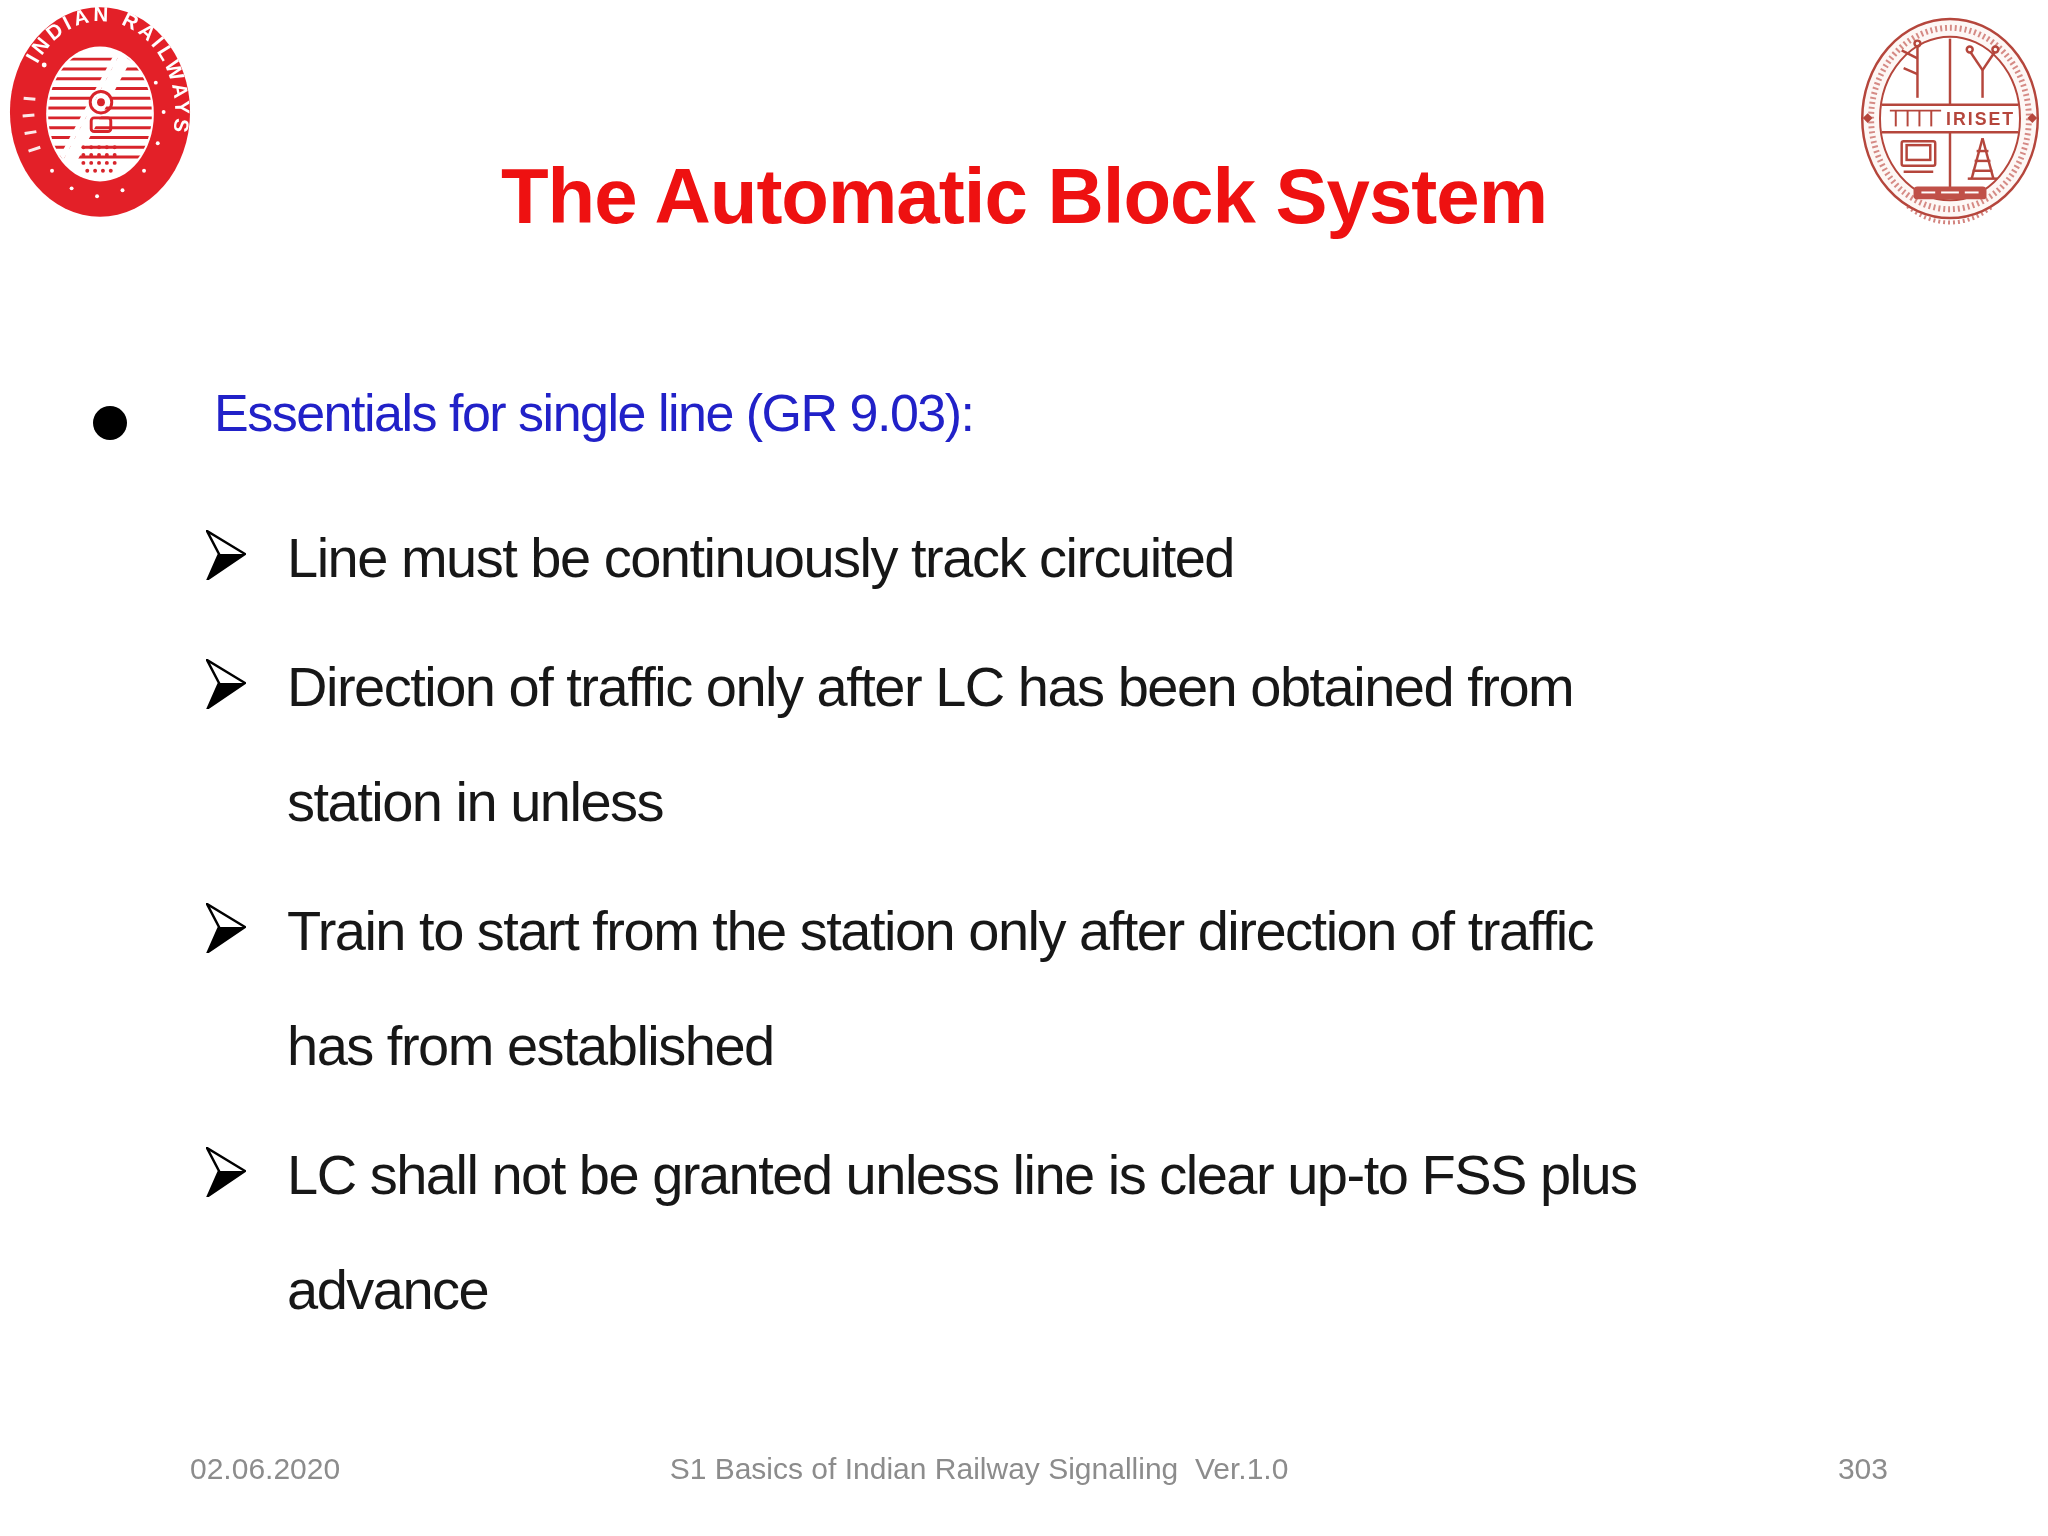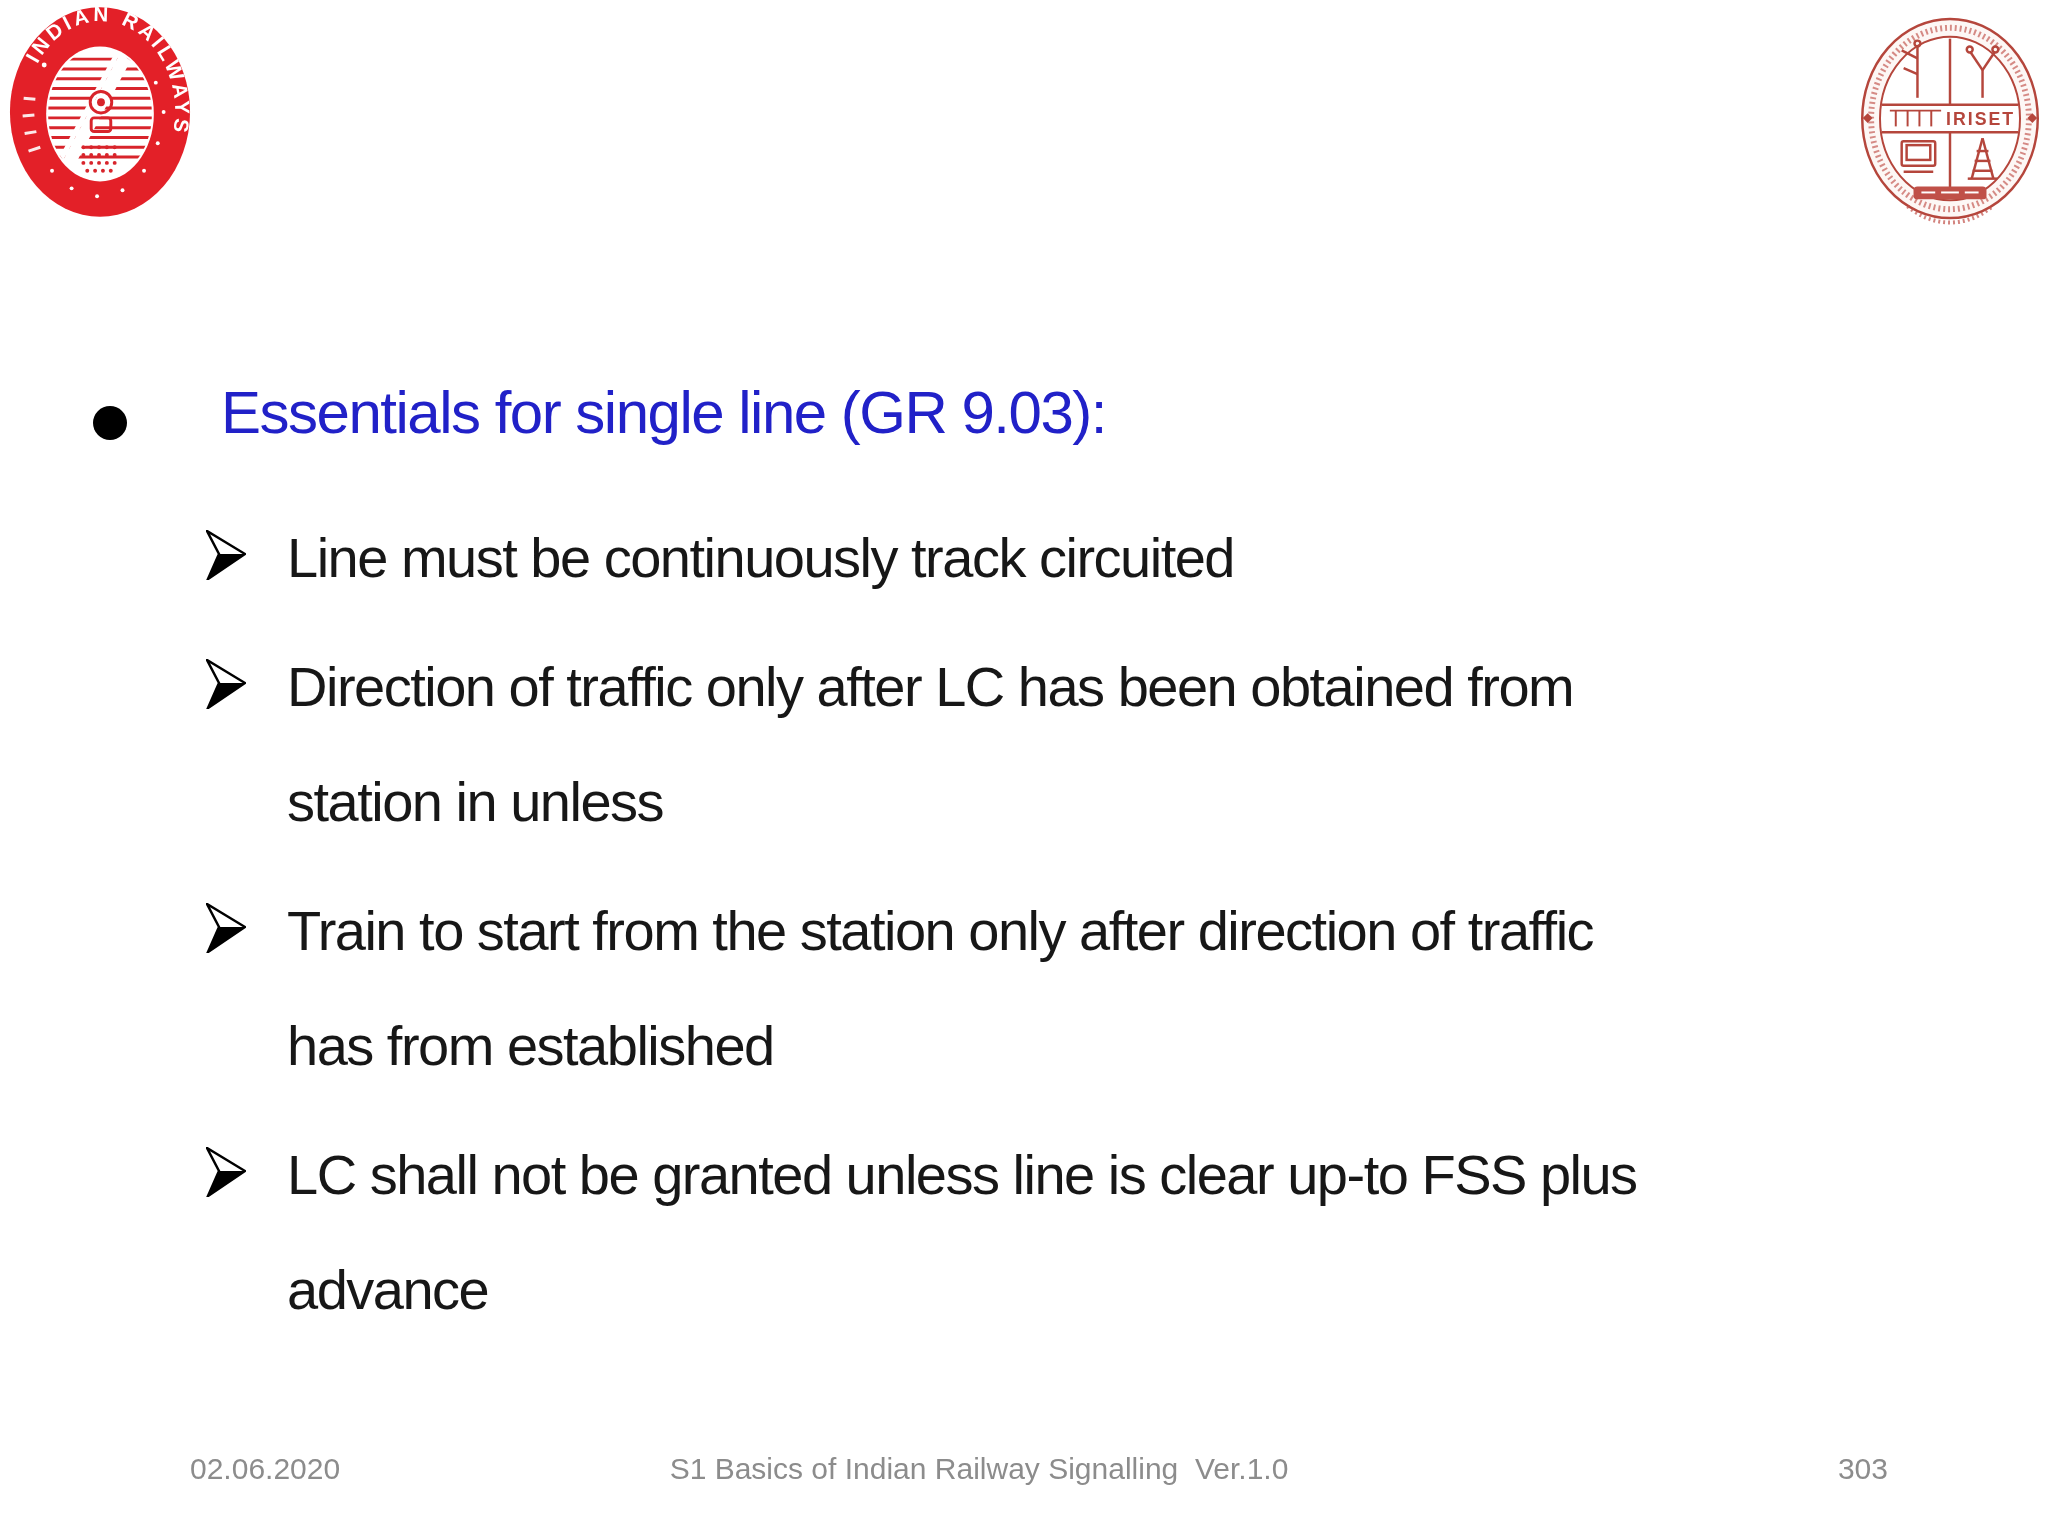--- a/index.html
+++ b/index.html
@@ -12,22 +12,22 @@
   .logo-right{position:absolute;left:1856px;top:13px;width:188px;height:212px;}
 
   
   .title{position:absolute;top:146px;left:0;width:100%;text-align:center;
          font-size:78px;font-weight:700;letter-spacing:-1px;color:#ee1111;
          line-height:100px;white-space:nowrap;}
 
   
   .heading-dot{position:absolute;left:93px;top:406px;width:34px;height:34px;
                border-radius:50%;background:#000;}
-  .heading{position:absolute;left:221px;top:373px;height:80px;line-height:80px;
-           font-size:60px;letter-spacing:-1.5px;color:#2121c8;white-space:nowrap;text-align:center;}
+  .heading{position:absolute;left:214px;top:373px;height:80px;line-height:80px;
+           font-size:52px;letter-spacing:-1.5px;color:#2121c8;white-space:nowrap;text-align:center;}
 
   
   .bullets{position:absolute;left:287px;top:500px;}
   .bullet{position:relative;margin:0 0 14px 0;}
   .bullet .line{height:115px;line-height:115px;font-size:56px;letter-spacing:-1.5px;
                 color:#171717;white-space:nowrap;}
   .arrow-marker{position:absolute;left:-81px;top:30px;width:40px;height:50px;}
 
   
   .footer{position:absolute;left:160px;right:160px;top:1452px;height:44px;
@@ -169,20 +169,21 @@
 
     <rect x="58" y="176" width="74" height="13" rx="4" fill="#c05048"></rect>
     <g stroke="#ffffff" stroke-width="2">
       <line x1="66" y1="182" x2="80" y2="182"></line>
         <line x1="86" y1="182" x2="104" y2="182"></line>
       <line x1="110" y1="182" x2="124" y2="182"></line>
     </g>
     <path d="M 52,196 A 70,78 0 0 0 138,196" fill="none" stroke="#c05048" stroke-width="4" stroke-dasharray="2 3" opacity="0.7"></path>
   </svg>
 
+  <div class="title">The Automatic Block System</div>
 
   <div class="heading-dot"></div>
   <div class="heading">Essentials for single line (GR 9.03):</div>
 
   <div class="bullets">
 
     <div class="bullet">
       <svg class="arrow-marker" viewBox="0 0 40 50">
         <polygon points="1,1 39,24 2,49 13,24" fill="#ffffff" stroke="#000000" stroke-width="2.5" stroke-linejoin="miter"></polygon>
         <polygon points="13,24 39,24 2,49" fill="#000000"></polygon>

